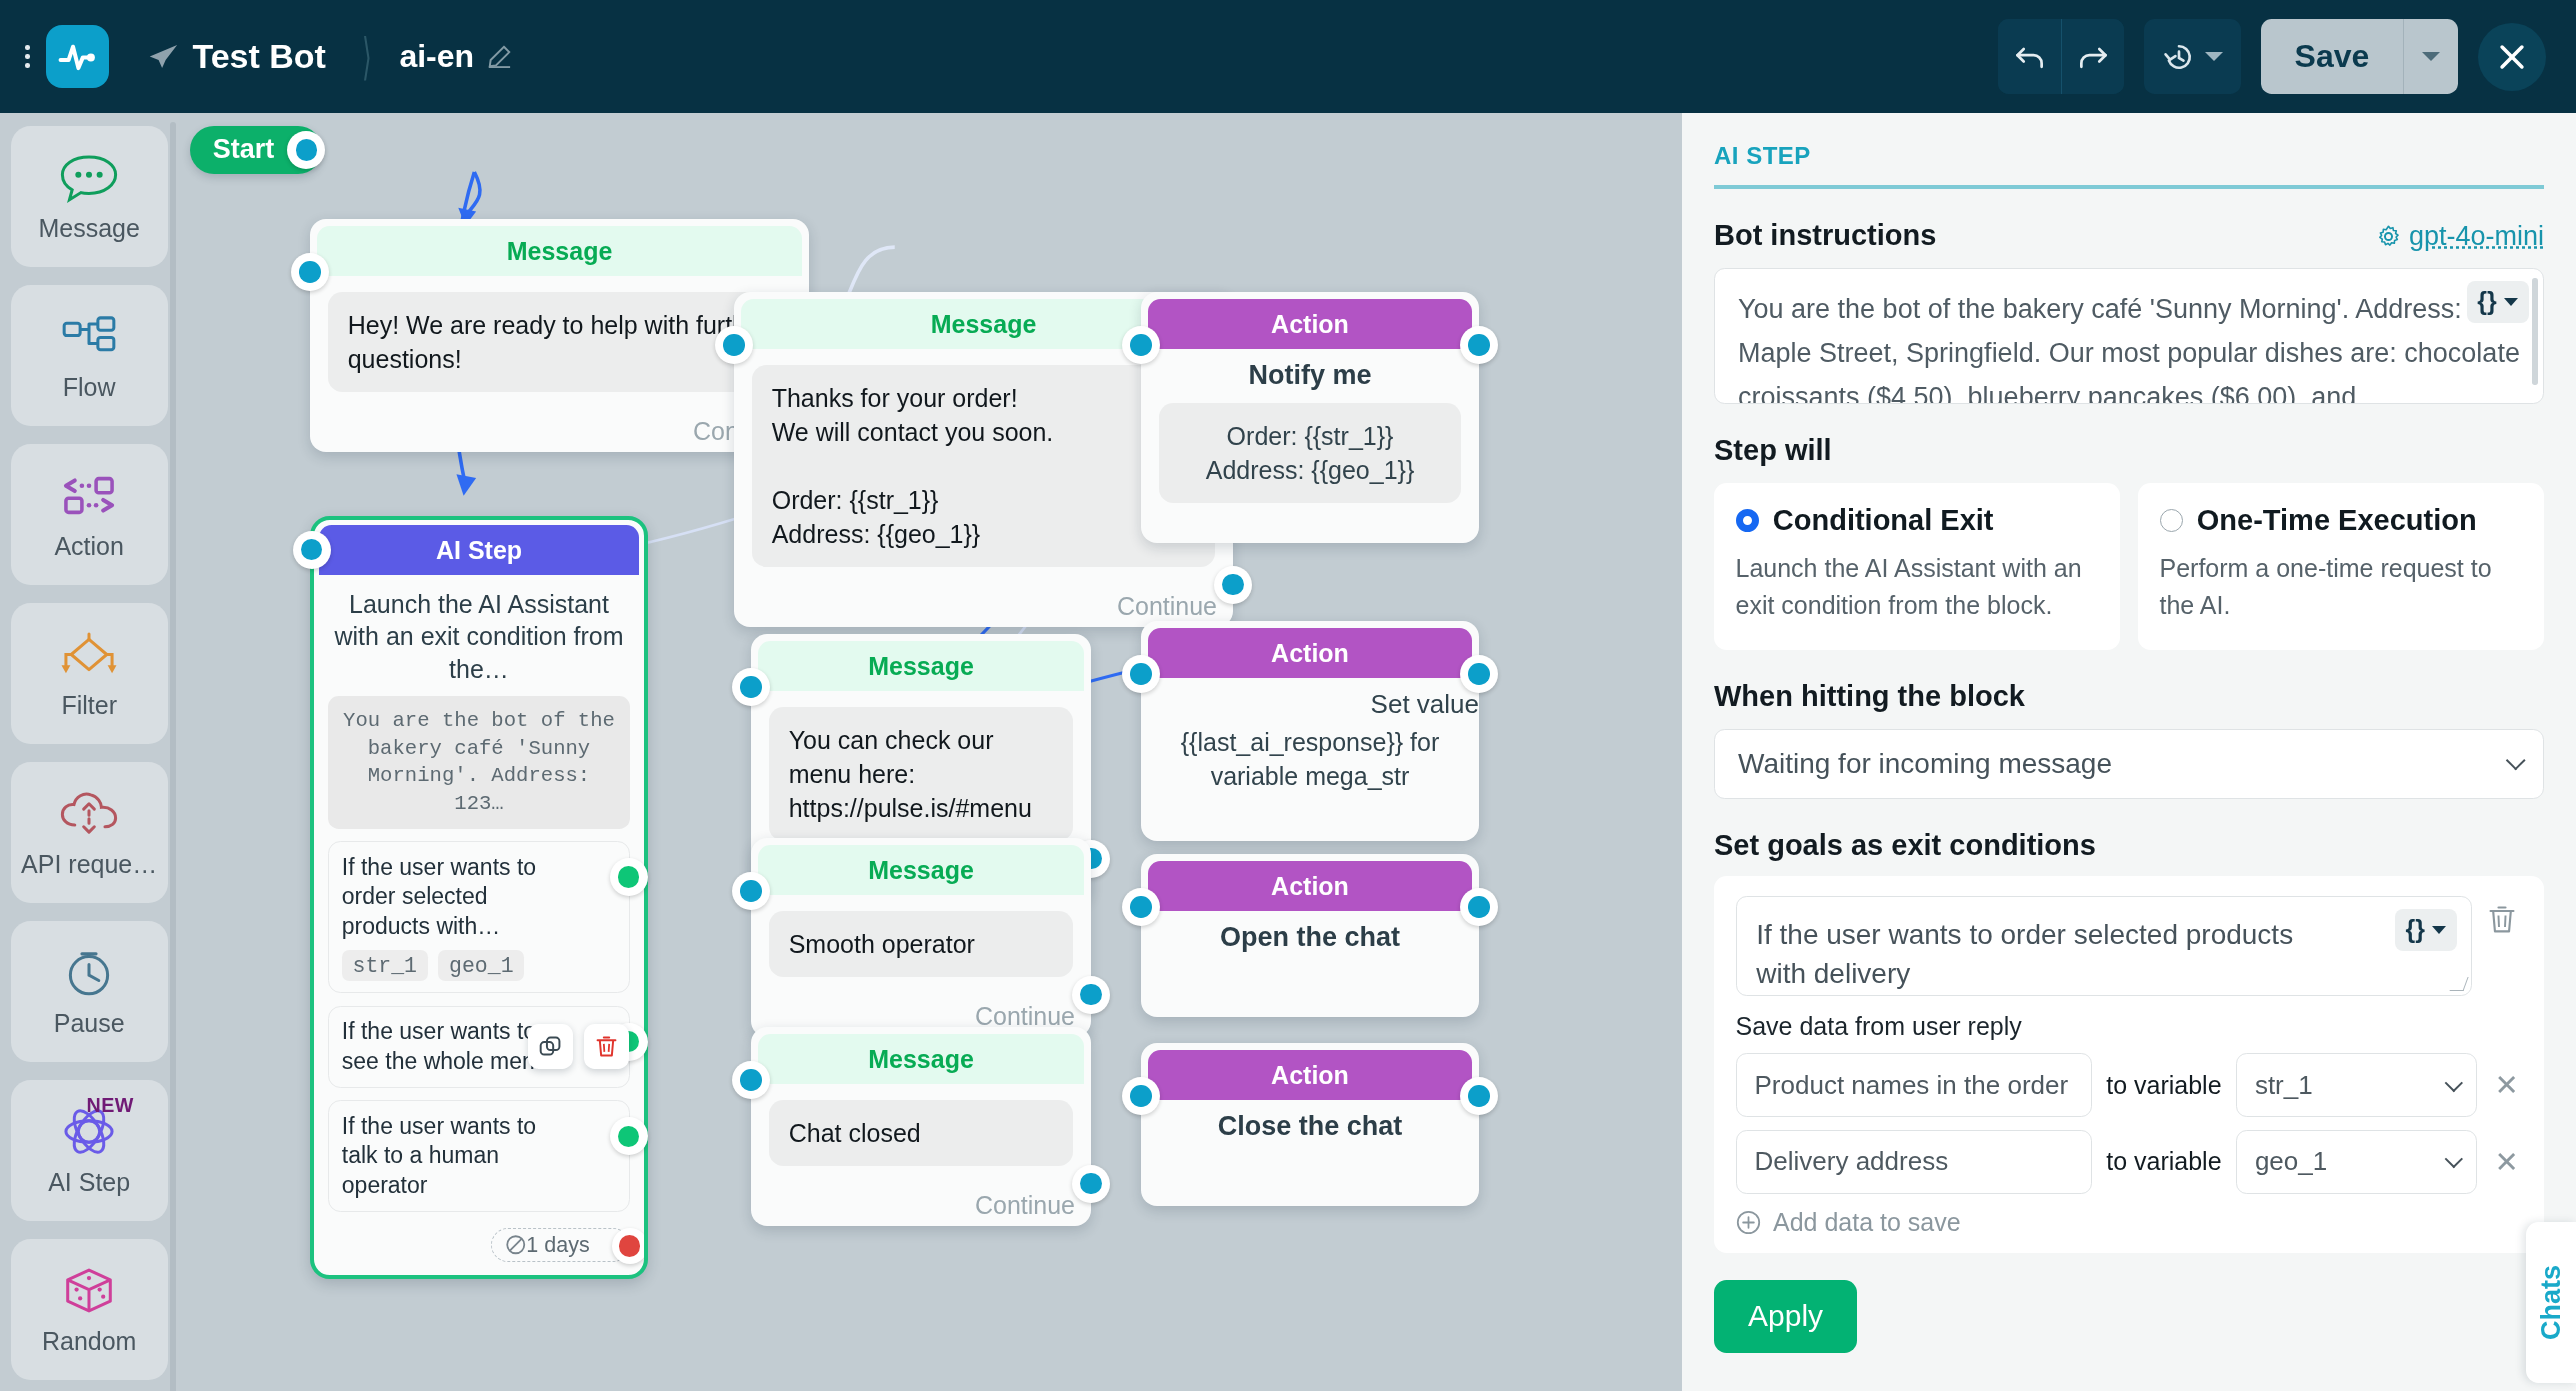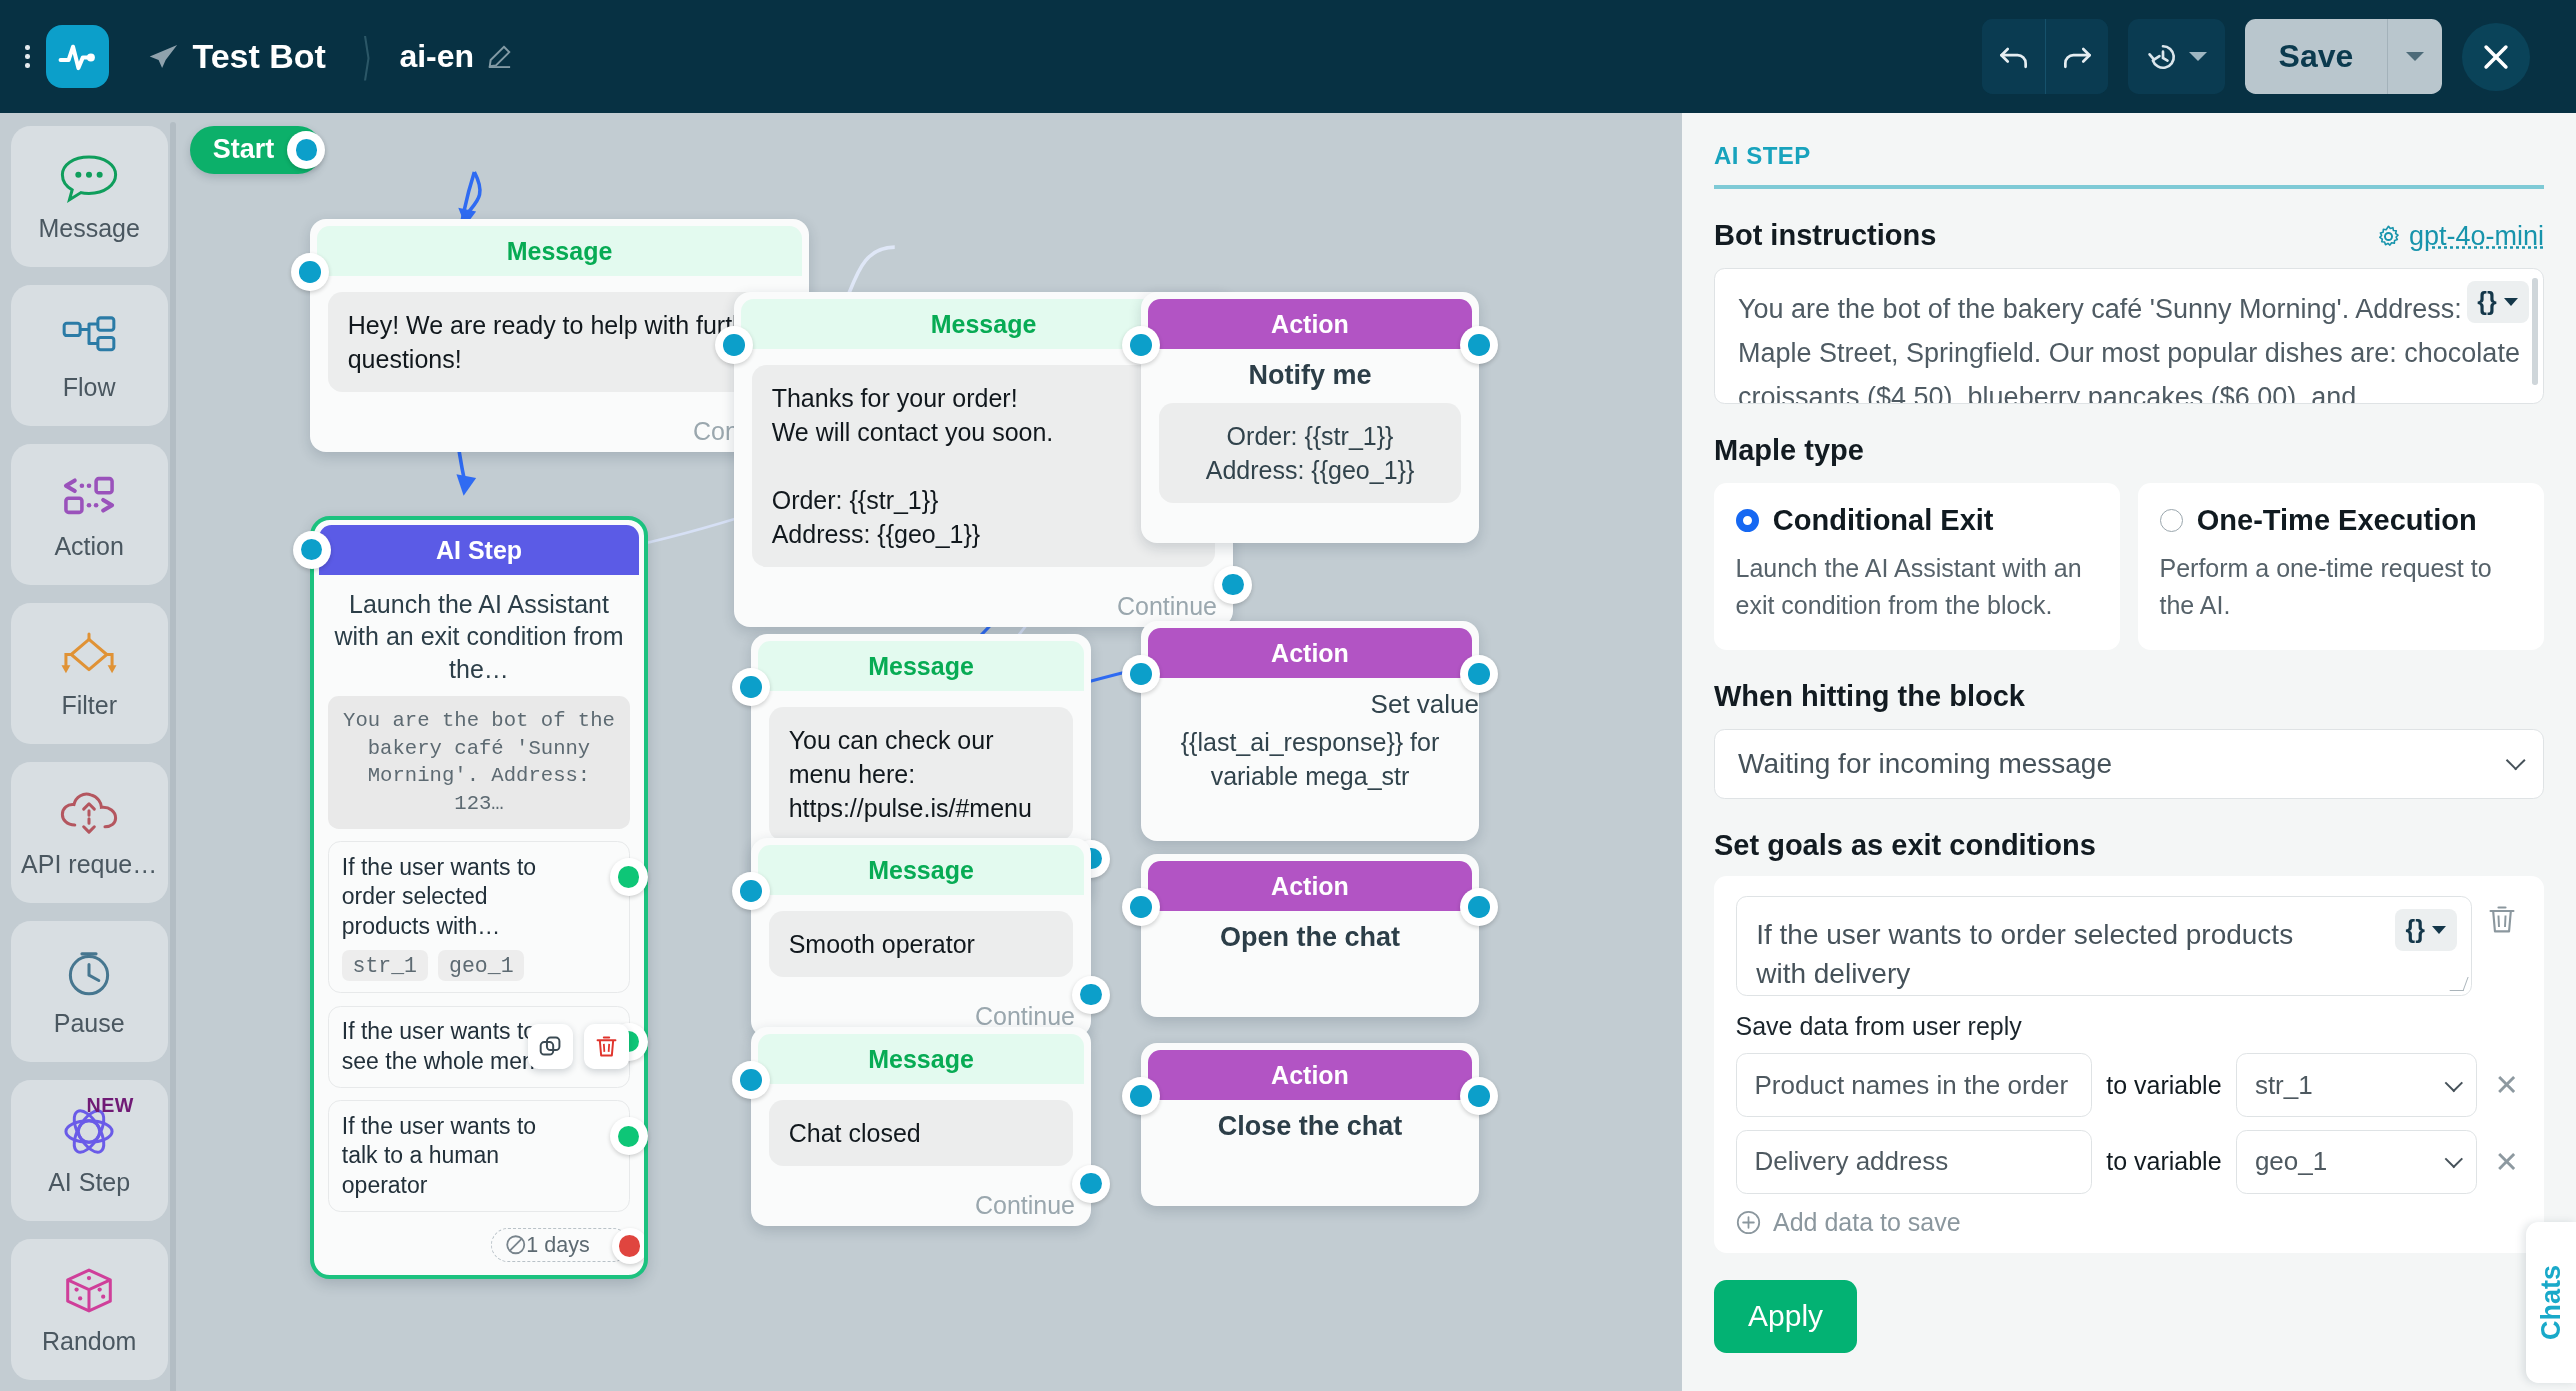--- a/index.html
+++ b/index.html
@@ -35,21 +35,21 @@
   .crumb-sep {
     margin-left: 36px; color: #2b5767; font-size: 50px; font-weight: 300;
     transform: scaleX(0.5); transform-origin: left center; line-height: 1;
   }
   .flow-name {
     margin-left: 18px; display: flex; align-items: center; gap: 14.3px;
     color: #fff; font-size: 32px; font-weight: 700;
   }
   .pencil { width: 23px; height: 23px; opacity: .65; }
   .topbar-right {
-    margin-left: auto; display: flex; align-items: center; gap: 19.7px; padding-right: 46px;
+    margin-left: auto; display: flex; align-items: center; gap: 19.7px; padding-right: 30px;
   }
   .tb-group { display: flex; background: #0a3b51; border-radius: 10.7px; overflow: hidden; }
   .tb-btn {
     width: 63px; height: 75px; display: flex; align-items: center; justify-content: center;
     background: #0a3b51; cursor: pointer;
   }
   .tb-btn + .tb-btn { border-left: 0.9px solid #16516b; }
   .tb-btn svg { width: 34px; height: 34px; }
   .tb-hist {
     display: flex; align-items: center; justify-content: center; gap: 9px;
@@ -714,21 +714,21 @@
         <p>You are the bot of the bakery café 'Sunny Morning'. Address: 123 Maple Street, Springfield. Our most popular dishes are: chocolate croissants ($4.50), blueberry pancakes ($6.00), and</p>
         <div class="varbtn">
           <span>{}</span>
           <div class="caret-dn"></div>
         </div>
         <div class="tb-scroll"></div>
       </div>
     </div>
 
     <div class="section">
-      <div class="field-label">Maple type</div>
+      <div class="field-label">Step will</div>
       <div class="type-grid">
         <div class="type-card">
           <div class="type-head">
             <div class="radio on"></div>
             <div class="type-name">Conditional Exit</div>
           </div>
           <div class="type-desc">Launch the AI Assistant with an exit condition from the block.</div>
         </div>
         <div class="type-card">
           <div class="type-head">

